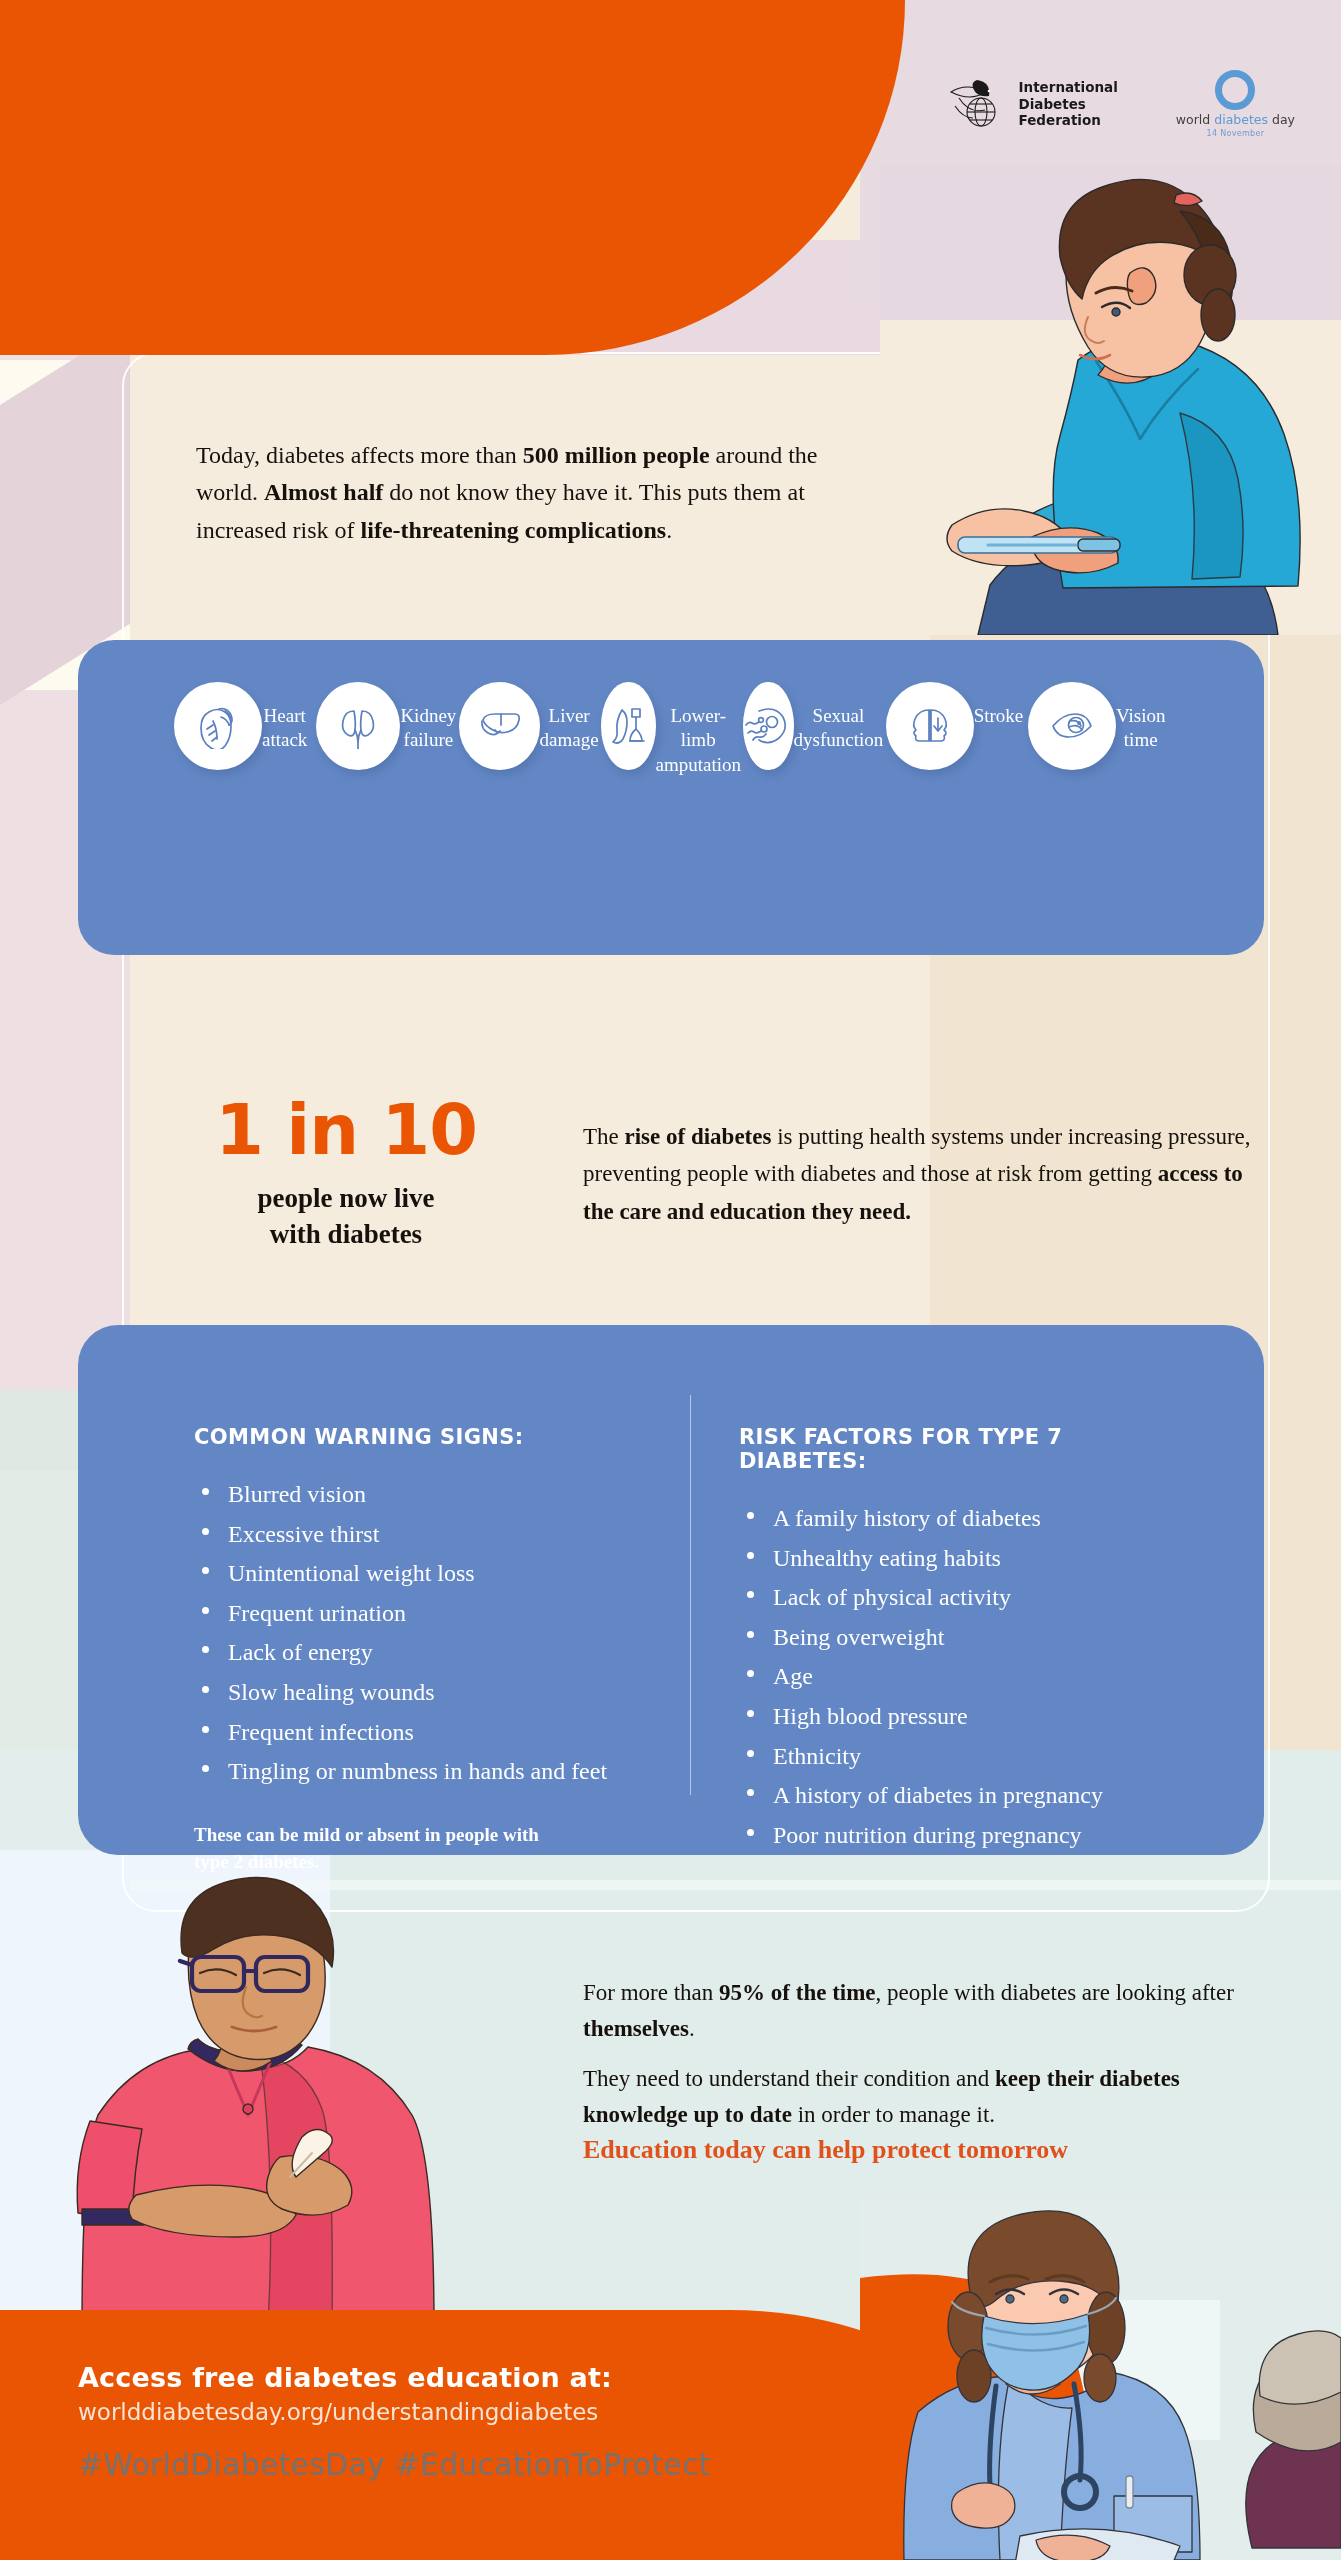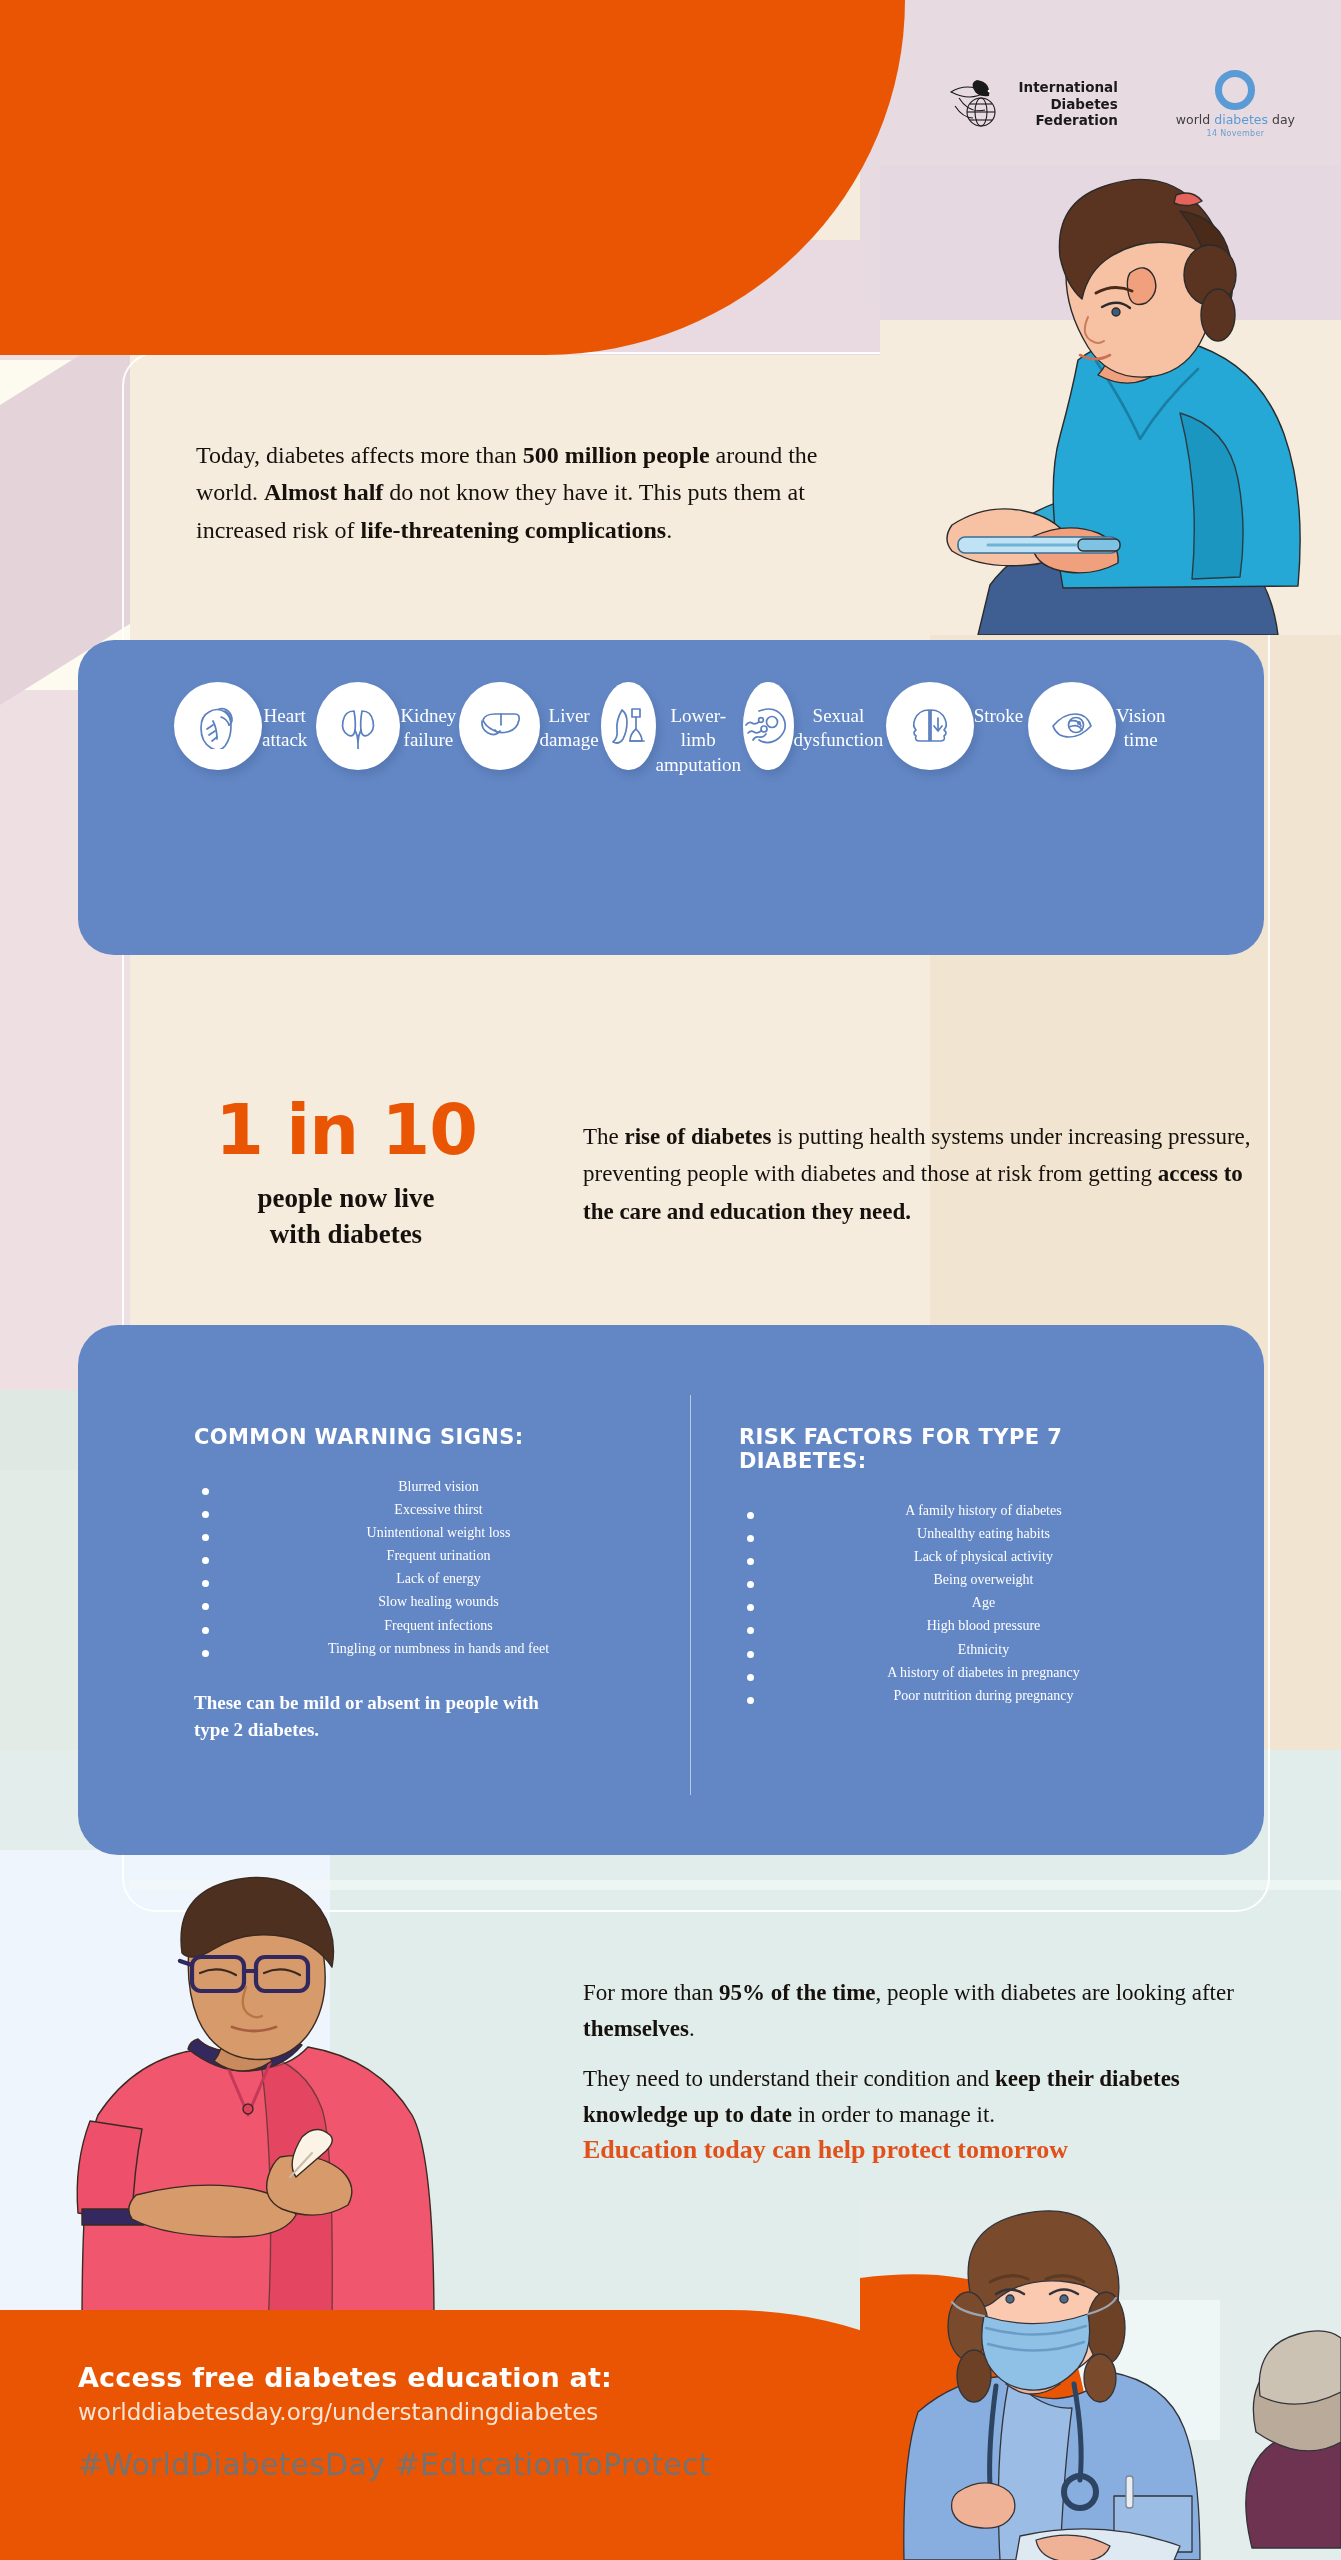--- a/index.html
+++ b/index.html
@@ -60,21 +60,21 @@
     color:#ffffff;
     font-family:"DejaVu Sans", sans-serif;
     font-weight:700;
     font-size:56px;
     line-height:1.22;
     letter-spacing:-.5px;
   }
 
   
   .logos{position:absolute;right:46px;top:70px;z-index:8;display:flex;align-items:center;gap:58px;}
-  .logo-idf{display:flex;align-items:center;gap:16px;text-align:right;}
+  .logo-idf{display:flex;align-items:center;gap:16px;}
   .logo-idf-text{
     font-family:"DejaVu Sans", sans-serif;
     font-weight:700;font-size:13.5px;line-height:1.24;color:#1a1a1a;
     white-space:pre-line;
   }
   .logo-wdd{display:flex;flex-direction:column;align-items:center;gap:2px;}
   .wdd-ring{width:40px;height:40px;border-radius:50%;border:7px solid #5b9bd5;}
   .wdd-words{font-family:"DejaVu Sans", sans-serif;font-size:12.5px;color:#3f3f3f;white-space:nowrap;}
   .wdd-words .blue{color:#5b9bd5;}
   .wdd-date{font-family:"DejaVu Sans", sans-serif;font-size:8px;color:#6d9fd0;letter-spacing:.3px;}
@@ -141,21 +141,21 @@
   .col-divider{
     position:absolute;left:690px;top:1395px;width:1px;height:400px;
     background:rgba(255,255,255,.55);z-index:9;
   }
   .col-title{
     font-family:"DejaVu Sans", sans-serif;font-weight:700;
     color:#ffffff;font-size:21px;letter-spacing:.4px;margin-bottom:26px;
   }
   ul.bullets{margin:0;padding:0 0 0 34px;list-style:none;}
   ul.bullets li{
-    position:relative;color:#ffffff;font-size:14px;line-height:1.65;text-align:center;
+    position:relative;color:#ffffff;font-size:24px;line-height:1.65;
   }
   ul.bullets li::before{
     content:"";position:absolute;left:-26px;top:13px;
     width:7px;height:7px;border-radius:50%;background:#ffffff;
   }
   .col-note{
     margin-top:30px;color:#ffffff;font-weight:700;font-size:19px;line-height:1.42;
     white-space:pre-line;
   }
 

